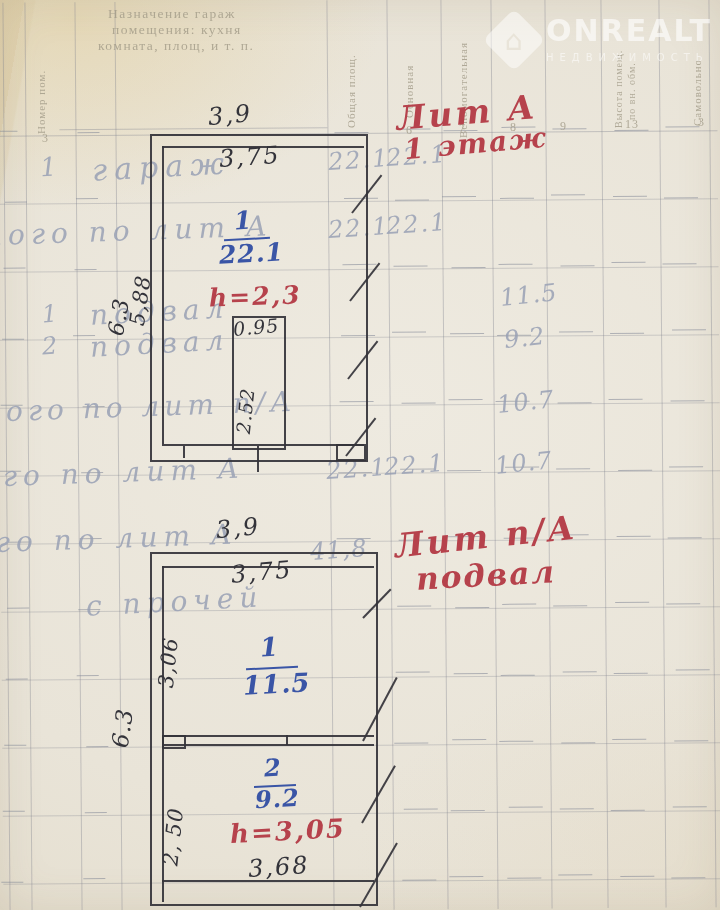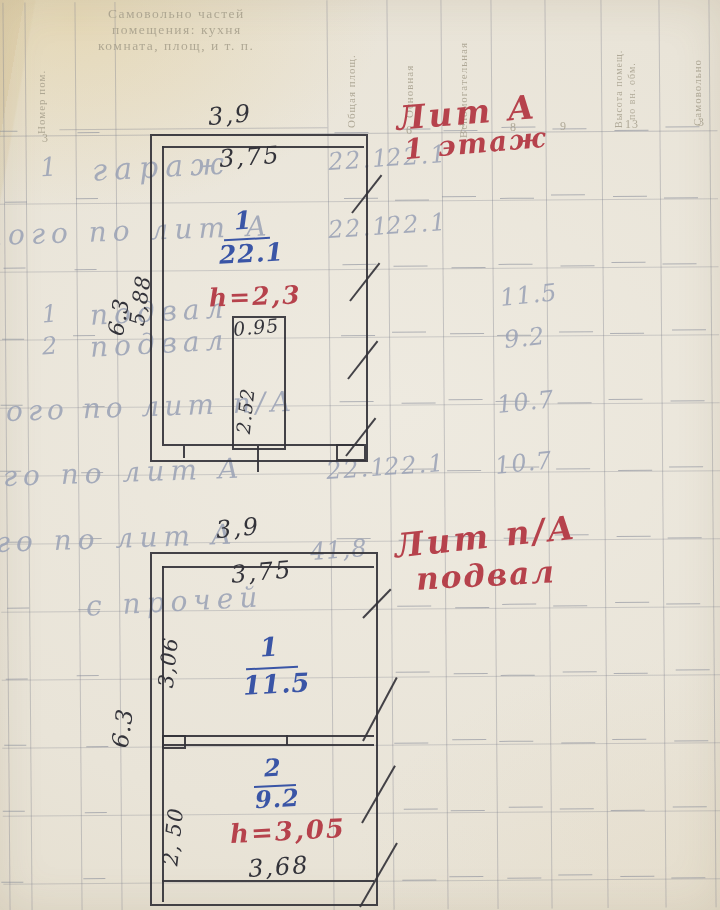--- a/index.html
+++ b/index.html
@@ -166,21 +166,21 @@
       <div class="dash" style="left: -2px; top: 879px; width: 22px;"></div>
       <div class="dash" style="left: 80px; top: 876px; width: 22px;"></div>
       <div class="dash" style="left: 399px; top: 880px; width: 34px;"></div>
       <div class="dash" style="left: 446px; top: 877px; width: 34px;"></div>
       <div class="dash" style="left: 504px; top: 879px; width: 34px;"></div>
       <div class="dash" style="left: 555px; top: 876px; width: 34px;"></div>
       <div class="dash" style="left: 617px; top: 878px; width: 34px;"></div>
       <div class="dash" style="left: 668px; top: 880px; width: 34px;"></div>
     </div>
   <div class="layer" id="text-layer">
-      <div class="t printed" style="left: 108px; top: 7px; font-size: 13.5px; letter-spacing: 1.5px;">Самовольно частей</div>
+      <div class="t printed" style="left: 108px; top: 7px; font-size: 13.5px; letter-spacing: 1.5px;">Назначение гараж</div>
       <div class="t printed" style="left: 112px; top: 23px; font-size: 13.5px; letter-spacing: 1.5px;">помещения: кухня</div>
       <div class="t printed" style="left: 98px; top: 39px; font-size: 13.5px; letter-spacing: 1.5px;">комната, площ, и т. п.</div>
       <div class="t printed vert" style="left: 36px; top: 14px; font-size: 11px; letter-spacing: 1px; height: 120px; transform: rotate(180deg);">Номер пом.</div>
       <div class="t printed vert" style="left: 346px; top: 6px; font-size: 11px; letter-spacing: 1px; height: 122px; transform: rotate(180deg);">Общая площ.</div>
       <div class="t printed vert" style="left: 404px; top: 8px; font-size: 11px; letter-spacing: 1px; height: 110px; transform: rotate(180deg);">Основная</div>
       <div class="t printed vert" style="left: 458px; top: 4px; font-size: 11px; letter-spacing: 1px; height: 134px; transform: rotate(180deg);">Вспомогательная</div>
       <div class="t printed vert" style="left: 614px; top: 16px; font-size: 10px; letter-spacing: 1px; height: 112px; transform: rotate(180deg);">Высота помещ.</div>
       <div class="t printed vert" style="left: 627px; top: 30px; font-size: 10px; letter-spacing: 1px; height: 90px; transform: rotate(180deg);">по вн. обм.</div>
       <div class="t printed vert" style="left: 692px; top: 14px; font-size: 11px; letter-spacing: 1px; height: 112px; transform: rotate(180deg);">Самовольно</div>
       <div class="t printed" style="left: 42px; top: 132px; font-size: 12px;">3</div>
@@ -260,13 +260,22 @@
       <div class="wall" style="left: 162px; top: 880px; width: 212px; height: 0px; border-top-width: 2.2px;"></div>
       <div class="wall" style="left: 363px; top: 617px; height: 0px; width: 40px; border-top-width: 2px; transform: rotate(-46deg); transform-origin: 0px 50%;"></div>
       <div class="wall" style="left: 363px; top: 740px; height: 0px; width: 72px; border-top-width: 2px; transform: rotate(-62deg); transform-origin: 0px 50%;"></div>
       <div class="wall" style="left: 362px; top: 822px; height: 0px; width: 66px; border-top-width: 2px; transform: rotate(-60deg); transform-origin: 0px 50%;"></div>
       <div class="wall" style="left: 360px; top: 906px; height: 0px; width: 74px; border-top-width: 2px; transform: rotate(-60deg); transform-origin: 0px 50%;"></div>
       <div class="bar" style="left: 224px; top: 238px; width: 46px; transform: rotate(-3deg);"></div>
       <div class="bar" style="left: 246px; top: 667px; width: 52px; transform: rotate(-3deg);"></div>
       <div class="bar" style="left: 254px; top: 785px; width: 42px; transform: rotate(-3deg);"></div>
     </div>
 
+  <div class="watermark">
+    <div class="wm-diamond">
+      <span class="wm-house">⌂</span>
+    </div>
+    <div>
+      <div class="wm-brand">ONREALT</div>
+      <div class="wm-tagline">НЕДВИЖИМОСТЬ</div>
+    </div>
+  </div>
 </div>
 
 </body></html>

